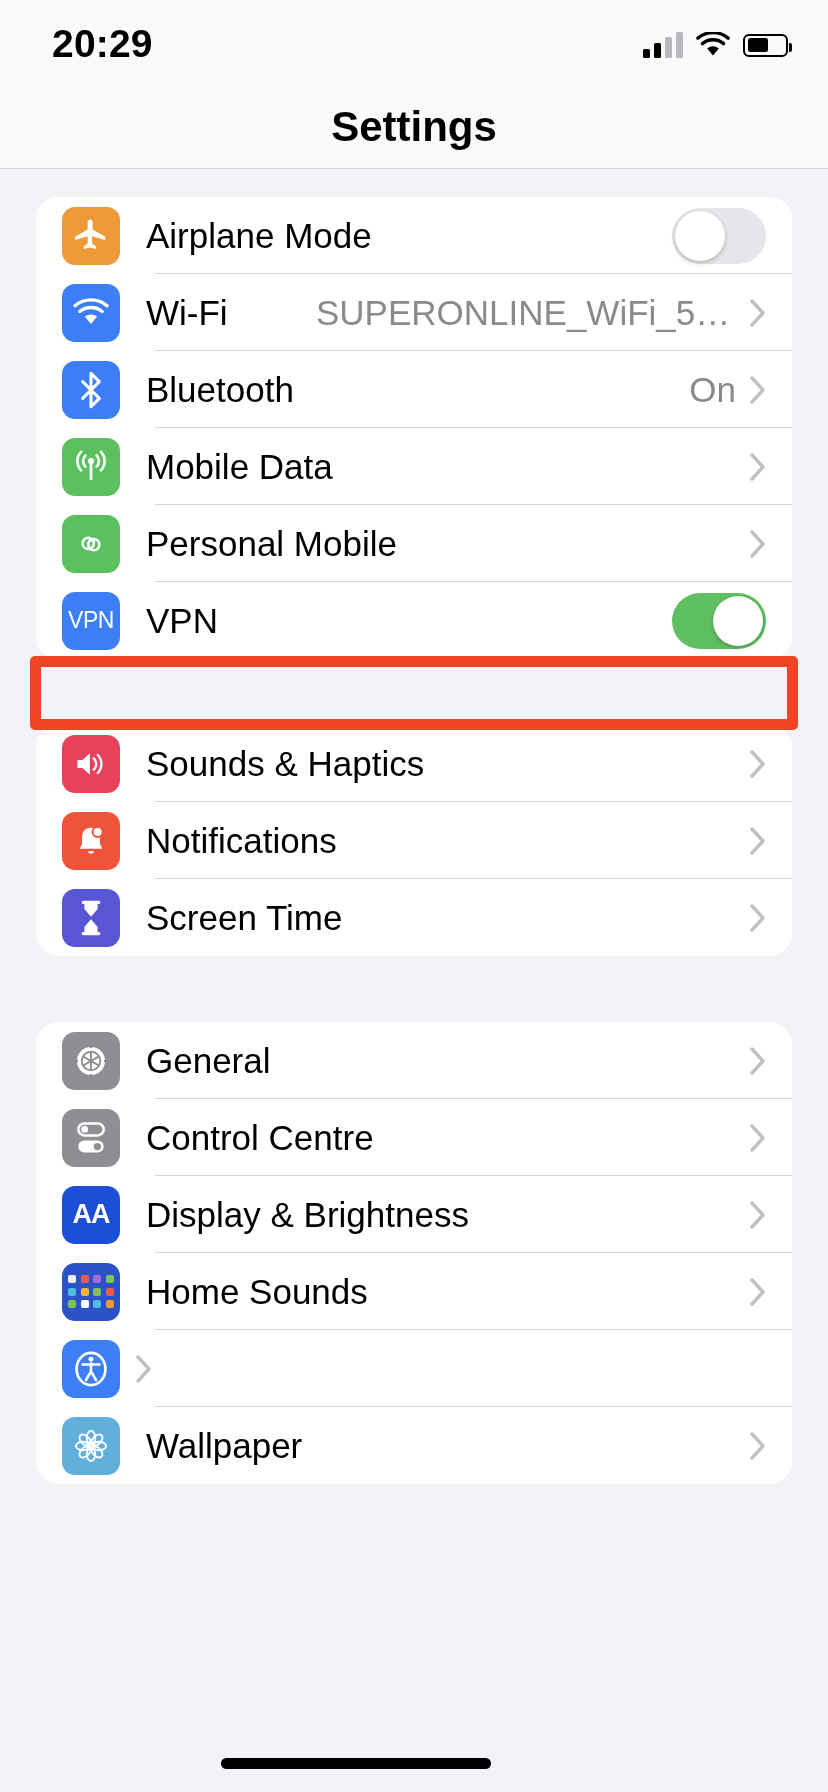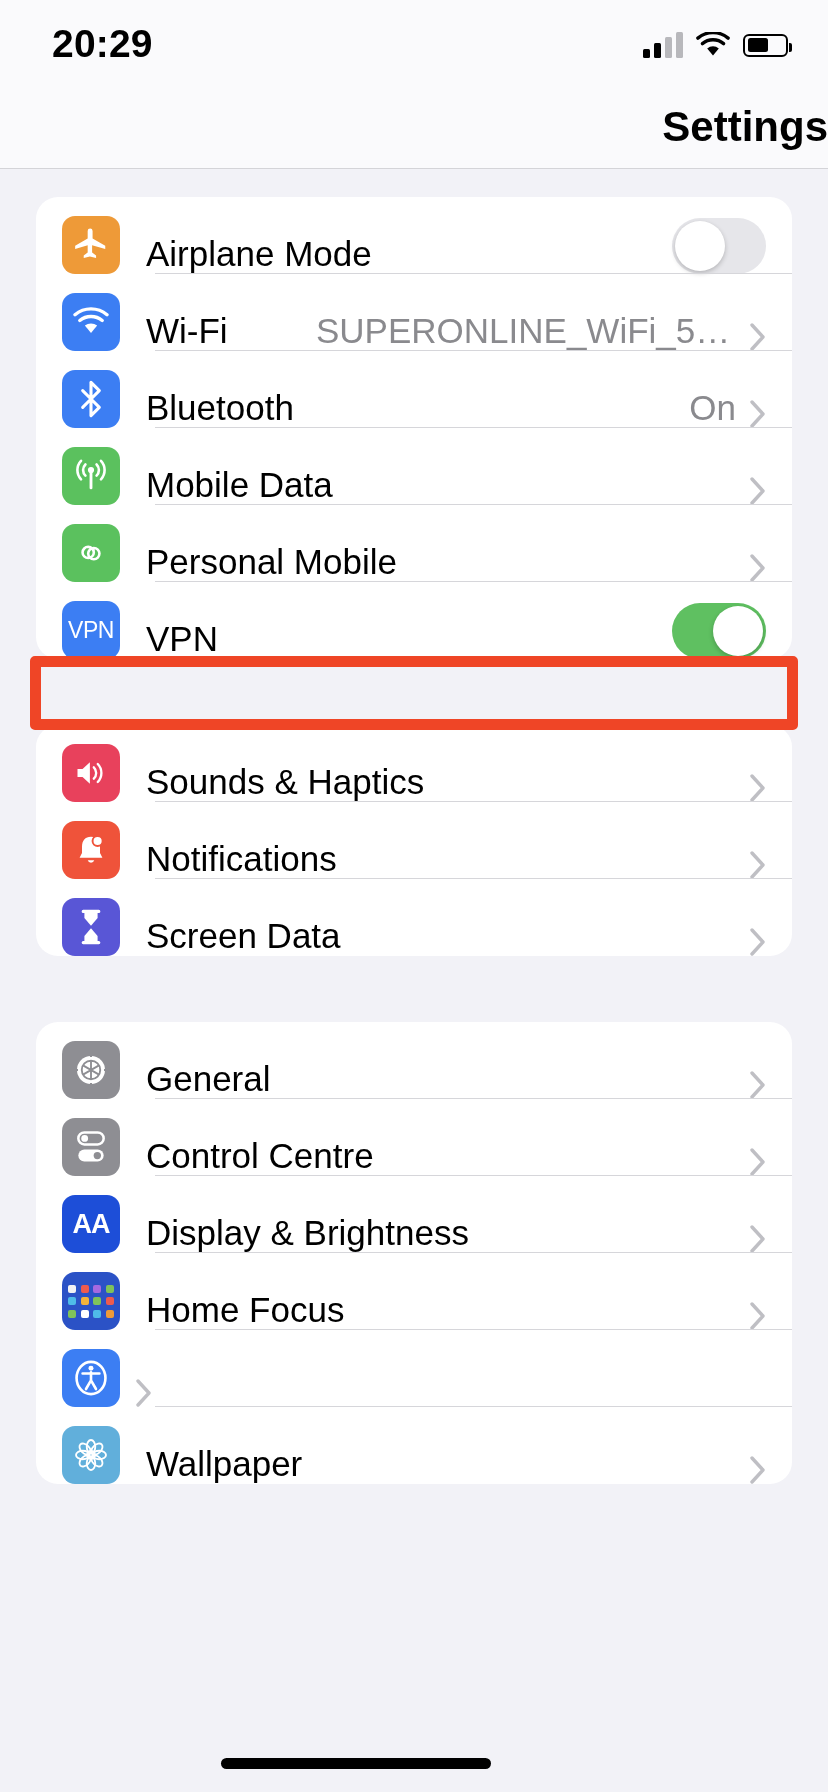--- a/index.html
+++ b/index.html
@@ -42,42 +42,42 @@
   }
   .batt b{ display:block; height:100%; background:#000; border-radius:2.5px; }
 
   
   #navbar{
     position:absolute; top:92px; left:0; width:828px; height:77px;
     background:#FAFAFC;
     border-bottom:1px solid #D4D4D8;
   }
   .nav-title{
-    position:absolute; width:100%; text-align:right; top:11px;
+    position:absolute; width:100%; text-align:center; top:11px;
     font-size:42px; font-weight:bold; color:#000;
   }
 
   
   #content{ position:absolute; top:170px; left:0; width:828px; }
 
   .group{
     margin:0 36px;
     background:#FFFFFF;
     border-radius:22px;
     overflow:hidden;
   }
   .g1{ margin-top:27px; }
   .g2{ margin-top:66px; }
   .g3{ margin-top:66px; }
 
   .row{
     position:relative;
     height:77px;
     display:flex;
-    align-items:flex-end;
+    align-items:center;
     padding-left:26px;
   }
   .sep{
     position:absolute; left:119px; right:0; bottom:0;
     height:1px; background:#D6D6DA;
   }
   .row:last-child .sep{ display:none; }
 
   .ic{
     width:58px; height:58px; min-width:58px;
@@ -317,21 +317,21 @@
 
 
       <div class="row">
         <div class="ic" style="background:#5956D6">
           <svg width="26" height="36" viewBox="0 0 20 30">
             <path d="M3.5 2 h13 M3.5 28 h13" stroke="#fff" stroke-width="2.6" stroke-linecap="round"></path>
             <path d="M4.5 3 h11 v4.5 L10 14 L4.5 7.5 Z" fill="#fff"></path>
             <path d="M4.5 27 h11 v-4.5 L10 16 L4.5 22.5 Z" fill="#fff"></path>
           </svg>
         </div>
-        <div class="lbl">Screen Data</div>
+        <div class="lbl">Screen Time</div>
         <div class="chev">
           <svg width="16" height="28" viewBox="0 0 16 28">
               <path d="M2 2 L13 14 L2 26" stroke="#BFBFC4" stroke-width="3.4" fill="none" stroke-linecap="round" stroke-linejoin="round"></path>
             </svg>
         </div>
 
       </div>
 
     </div>
 
@@ -405,21 +405,21 @@
             <span style="background:#4FBBE8"></span>
               <span style="background:#F2B33C"></span>
               <span style="background:#7FC25A"></span>
               <span style="background:#EE5B4E"></span>
             <span style="background:#7FC25A"></span>
               <span style="background:#FFFFFF"></span>
               <span style="background:#4FBBE8"></span>
               <span style="background:#EE9A38"></span>
           </div>
         </div>
-        <div class="lbl">Home Focus</div>
+        <div class="lbl">Home Sounds</div>
         <div class="chev">
           <svg width="16" height="28" viewBox="0 0 16 28">
               <path d="M2 2 L13 14 L2 26" stroke="#BFBFC4" stroke-width="3.4" fill="none" stroke-linecap="round" stroke-linejoin="round"></path>
             </svg>
         </div>
         <div class="sep"></div>
       </div>
 
       <div class="row">
         <div class="ic" style="background:#3C7EF3">

